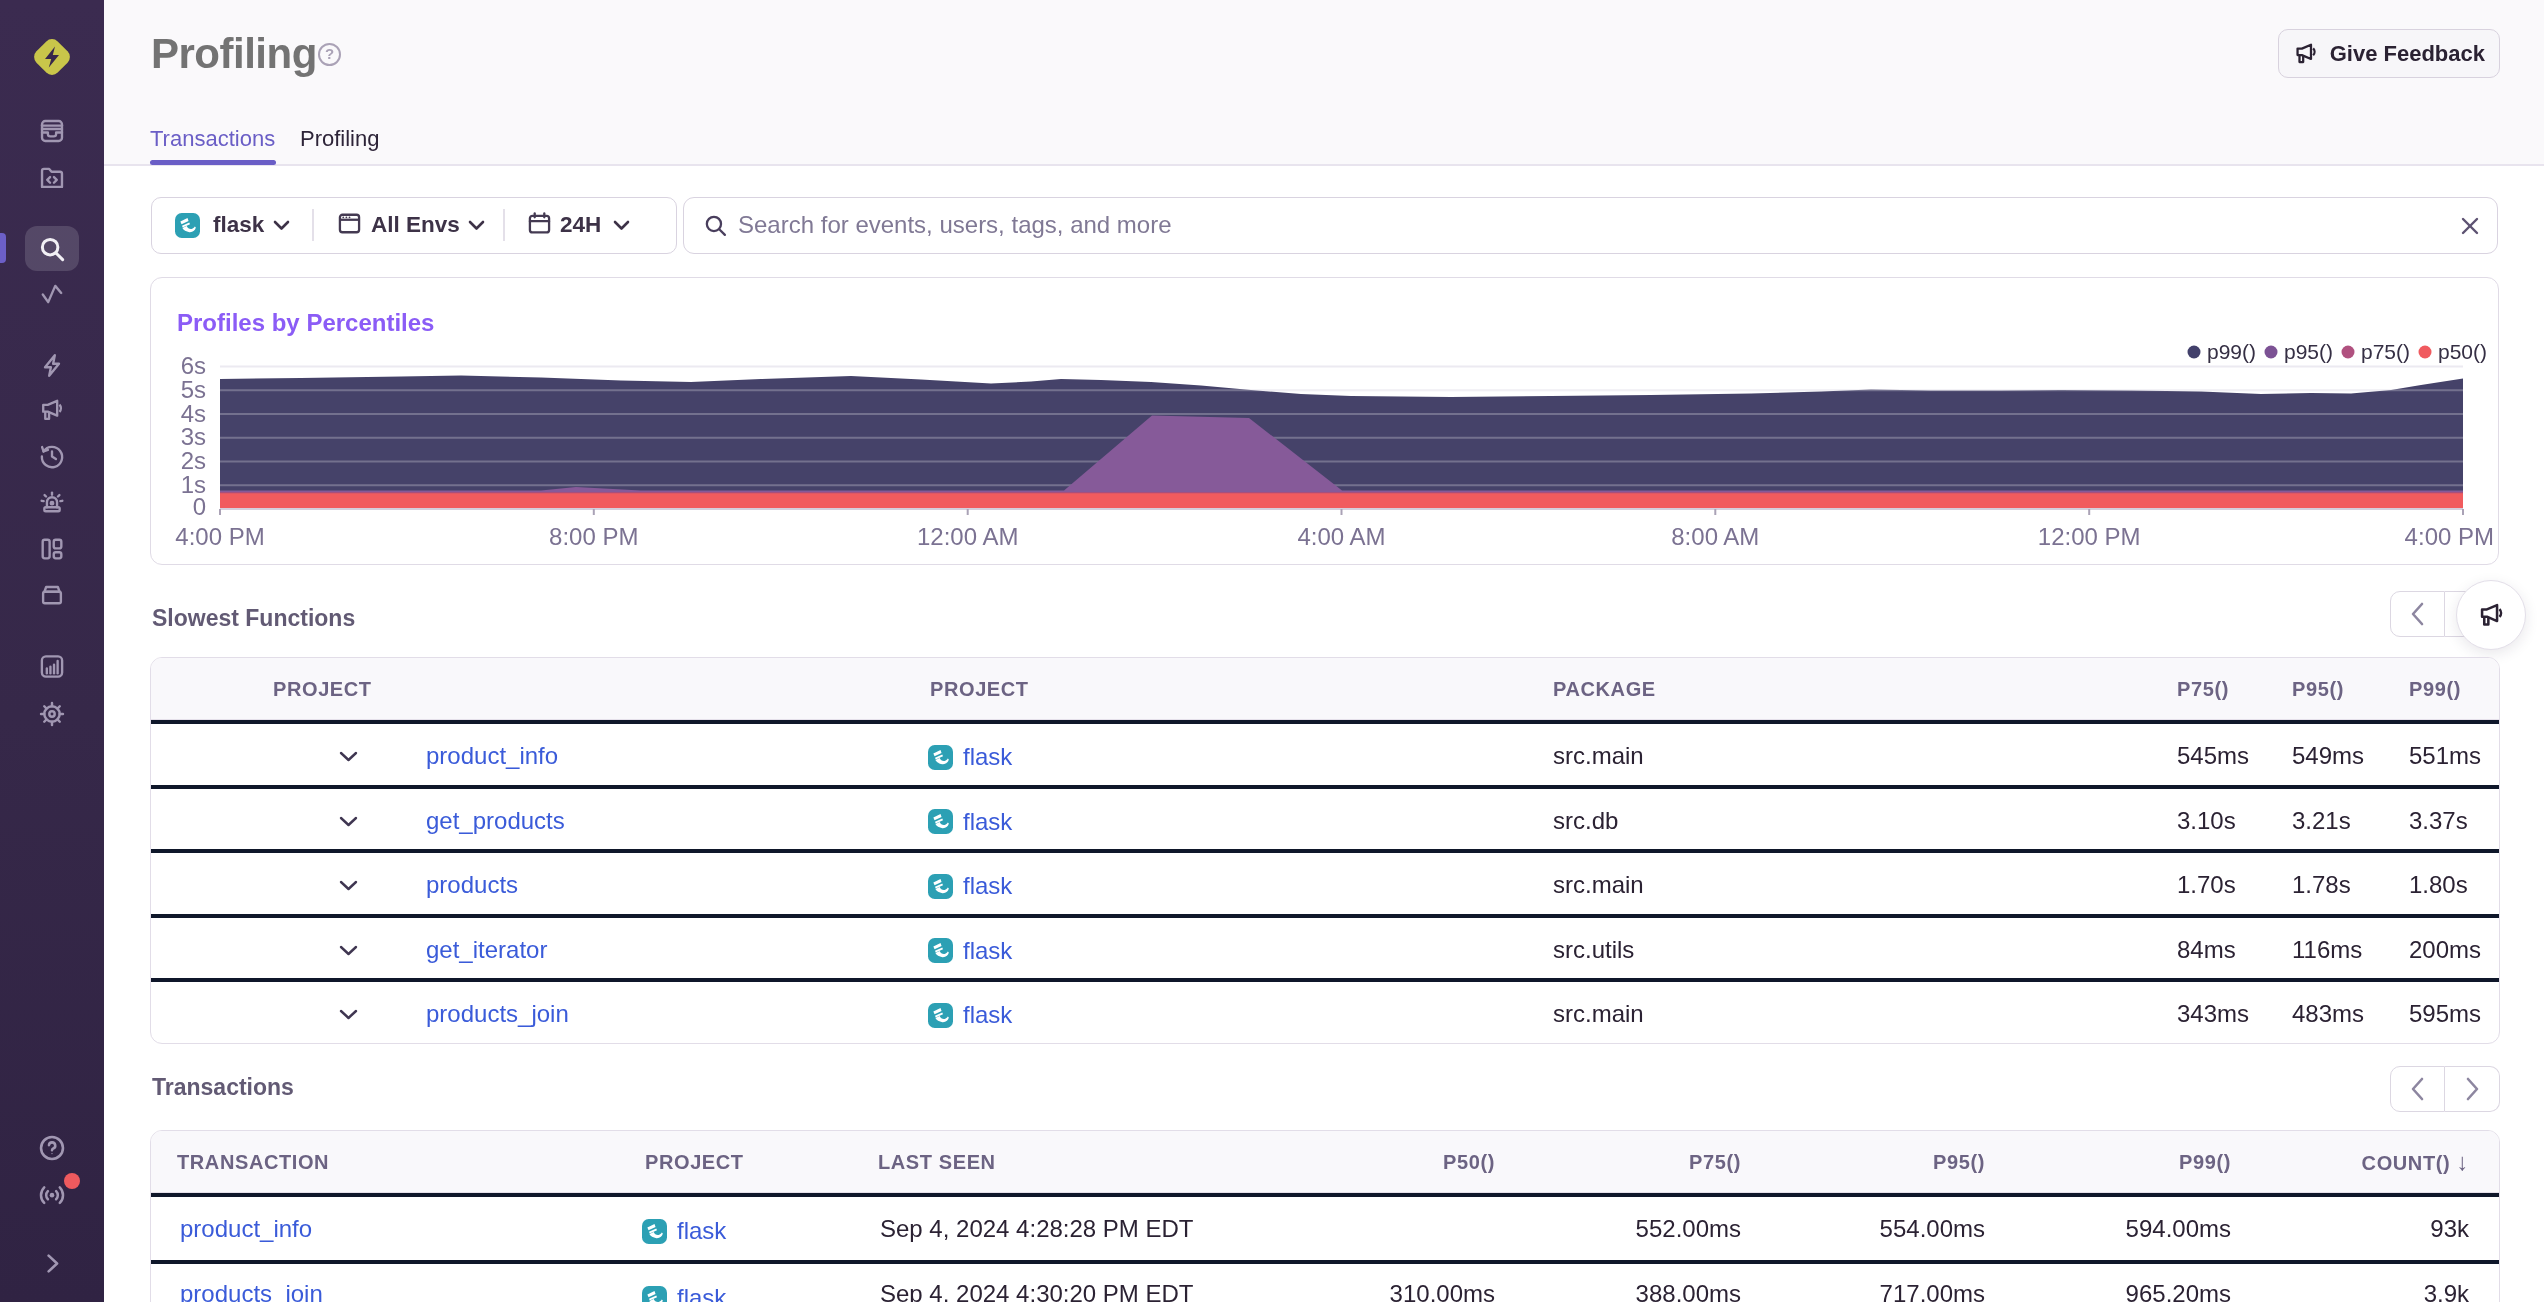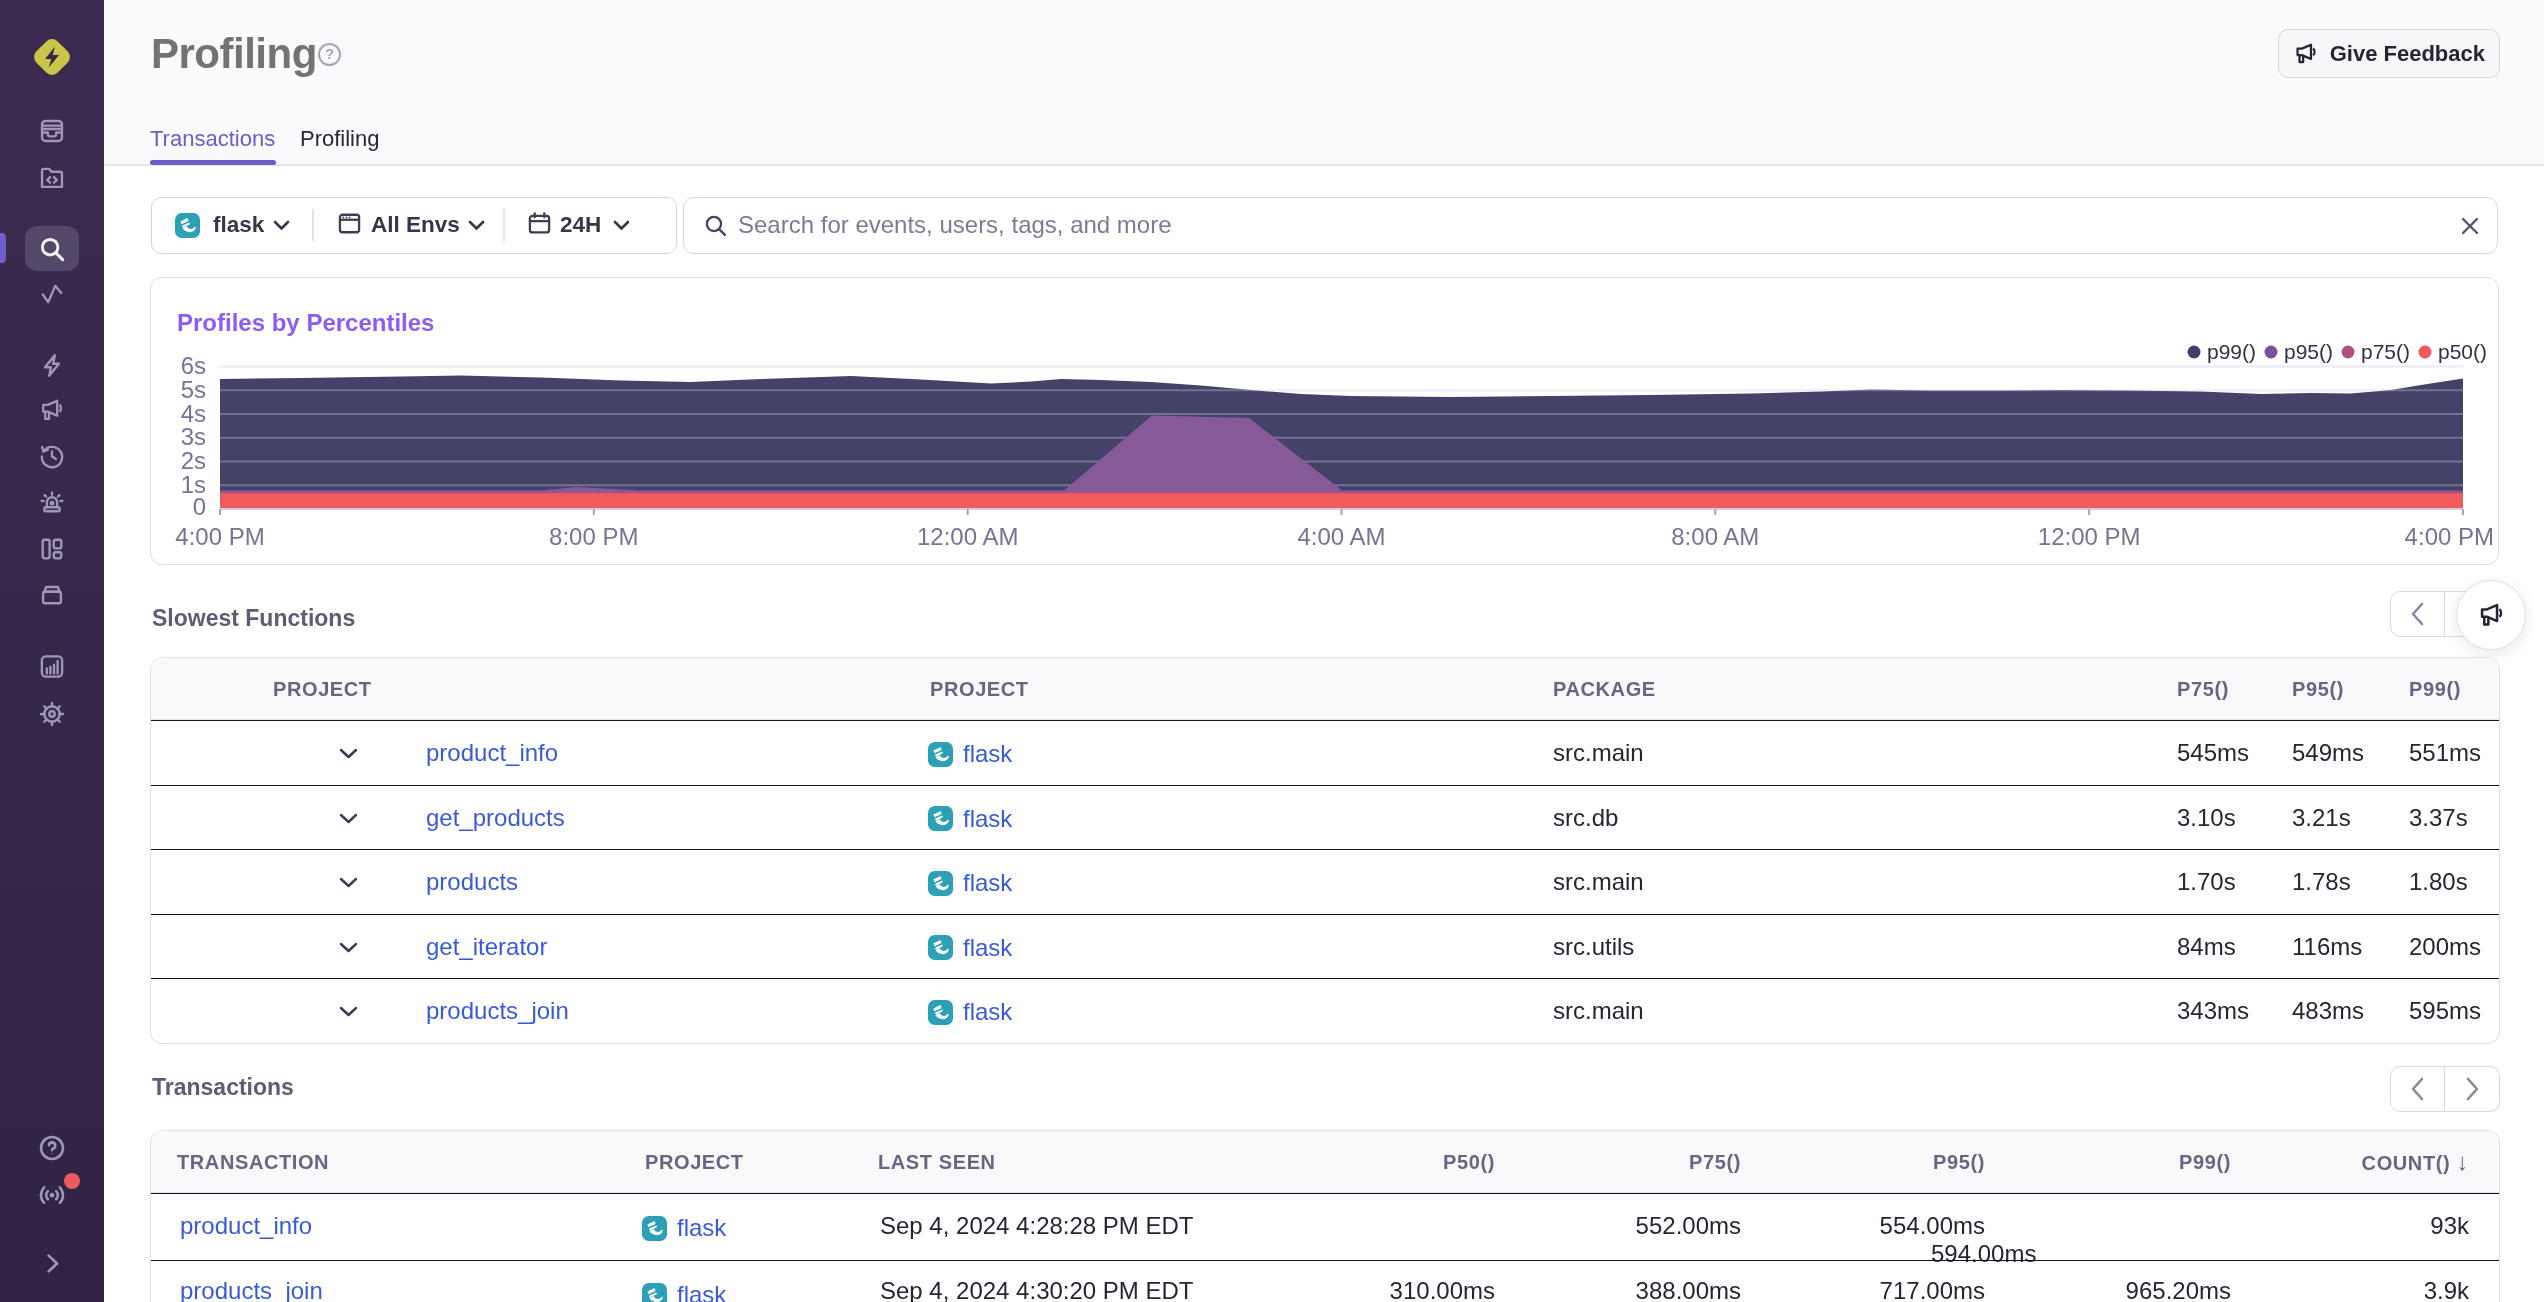--- a/index.html
+++ b/index.html
@@ -56,21 +56,21 @@
 .pagi .pb:first-child { border-radius:10px 0 0 10px; }
 .pagi .pb:last-child { border-radius:0 10px 10px 0; border-left:none; }
 #fbcircle { position:absolute; left:2456px; top:580px; width:70px; height:70px;
   border-radius:50%; background:#fff; border:1.5px solid #e3dfe9;
   box-shadow:0 4px 14px rgba(40,30,60,0.10); display:flex; align-items:center; justify-content:center; }
 .tbl { position:absolute; left:150px; width:2350px; background:#fff;
   border:1.5px solid #e2dde8; border-radius:12px; overflow:hidden; }
 .thead { position:relative; height:62px; background:#f9f8fb; border-bottom:1.5px solid #e5e0ea; }
 .th { position:absolute; top:0; height:62px; line-height:62px; font-size:20px;
   font-weight:700; color:#6c6383; letter-spacing:0.6px; }
-.trow { position:relative; border-top:1px solid #0f172a; }
+.trow { position:relative; border-top:4px solid #0f172a; }
 .trow:first-of-type { border-top:none; }
 .td { position:absolute; top:0; font-size:24px; color:#2b2233; }
 a.lnk { color:#3a5bd9; text-decoration:none; }
 .projchip { display:flex; align-items:center; gap:10px; }
 </style></head>
 <body>
 <div id="page">
 
   <div id="sidebar">
     <div id="searchbg"></div>
@@ -495,21 +495,21 @@
               <path d="M5.6 8.8 L13 5.2 L14.1 8.3 L6.8 11.7 Z" fill="#fff"></path>
               <path d="M7.3 13.2 L14.9 9.8 L15.6 11.8 L8 15.1 Z" fill="#fff"></path>
               <path d="M7.7 15.7 L12.2 13.5 C13 15.8 15.4 17.1 17.9 16.4 C19.2 16 20.1 15.2 20.5 14.1 L21.6 14.8 C21.3 17.8 18.4 20.2 15 19.9 C11.7 19.6 8.7 17.9 7.7 15.7 Z" fill="#fff"></path>
             </svg>
             <a class="lnk">flask</a>
           </span>
         </div>
       <div class="td" style="left:729px">Sep 4, 2024 4:28:28 PM EDT</div>
       <div class="td" style="right:758px; width:300px; text-align:right;">552.00ms</div>
       <div class="td" style="right:514px; width:300px; text-align:right;">554.00ms</div>
-      <div class="td" style="right:268px; width:300px; margin-top:28px;">594.00ms</div>
+      <div class="td" style="right:268px; width:300px; text-align:right;">594.00ms</div>
       <div class="td" style="right:30px; width:200px; text-align:right;">93k</div>
     </div>
     <div class="trow" style="height:67px; line-height:60px;">
       <div class="td" style="left:29px"><a class="lnk">products_join</a></div>
       <div class="td abs" style="left:491px; top:21px; height:26px; line-height:26px;">
           <span class="projchip">
             <svg width="25" height="25" viewBox="0 0 26 26">
               <rect width="26" height="26" rx="7" fill="#2ca0b4"></rect>
               <path d="M5.6 8.8 L13 5.2 L14.1 8.3 L6.8 11.7 Z" fill="#fff"></path>
               <path d="M7.3 13.2 L14.9 9.8 L15.6 11.8 L8 15.1 Z" fill="#fff"></path>

